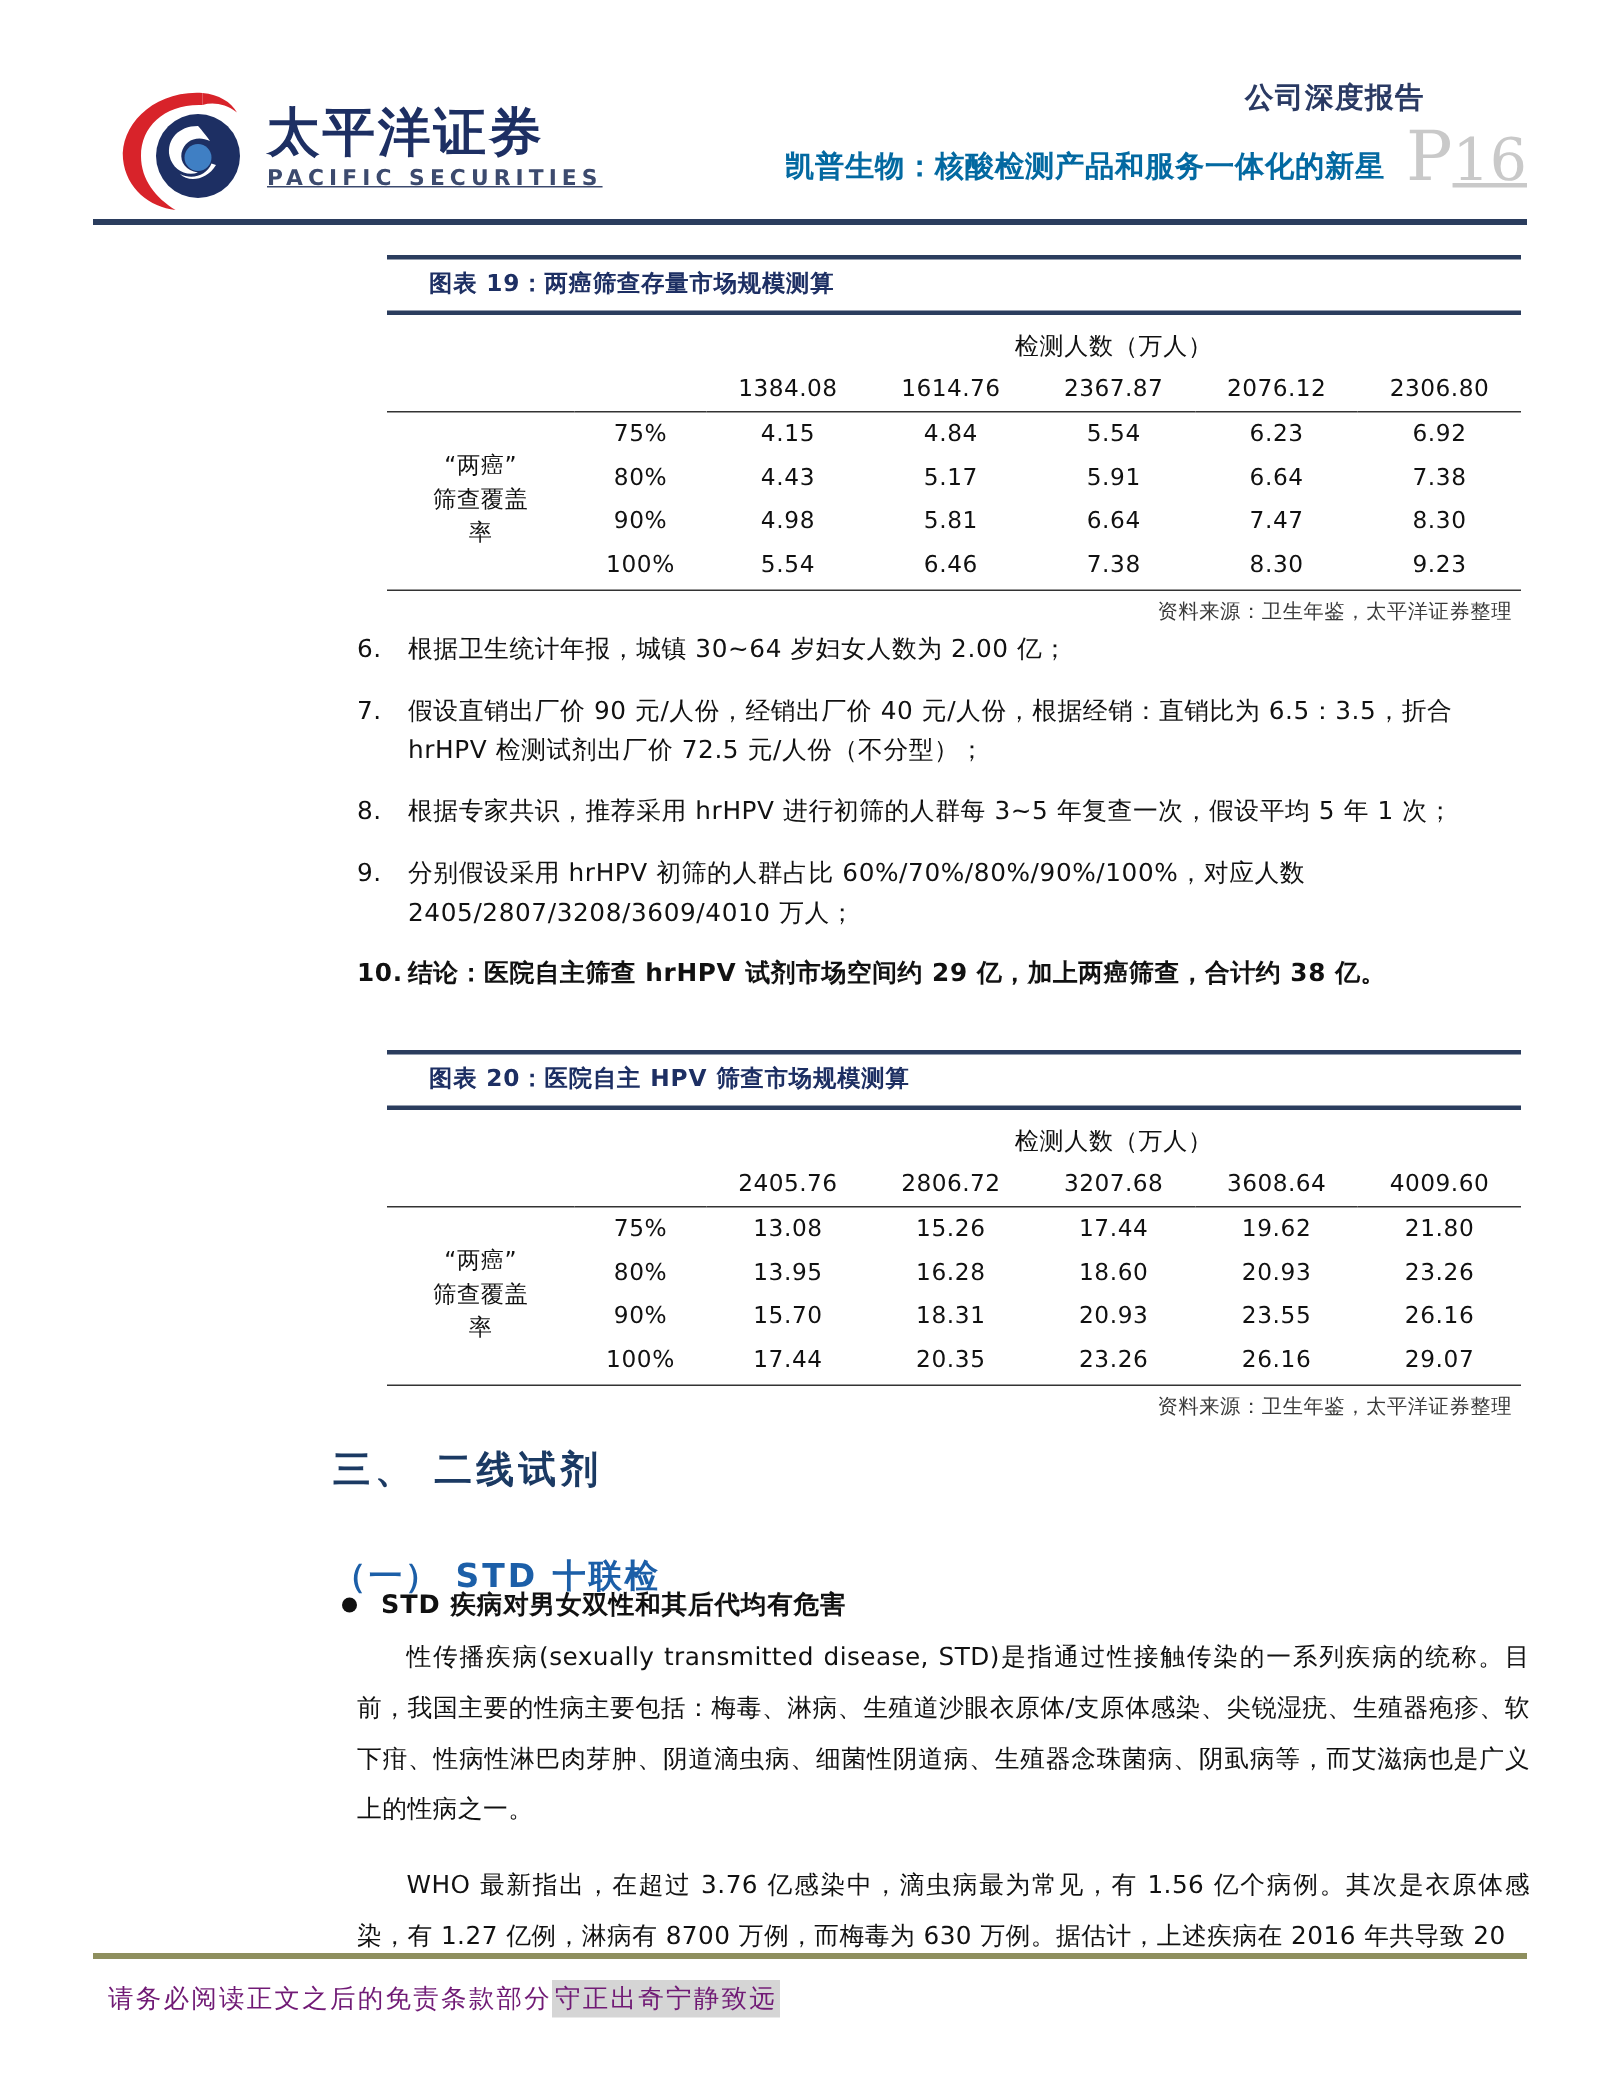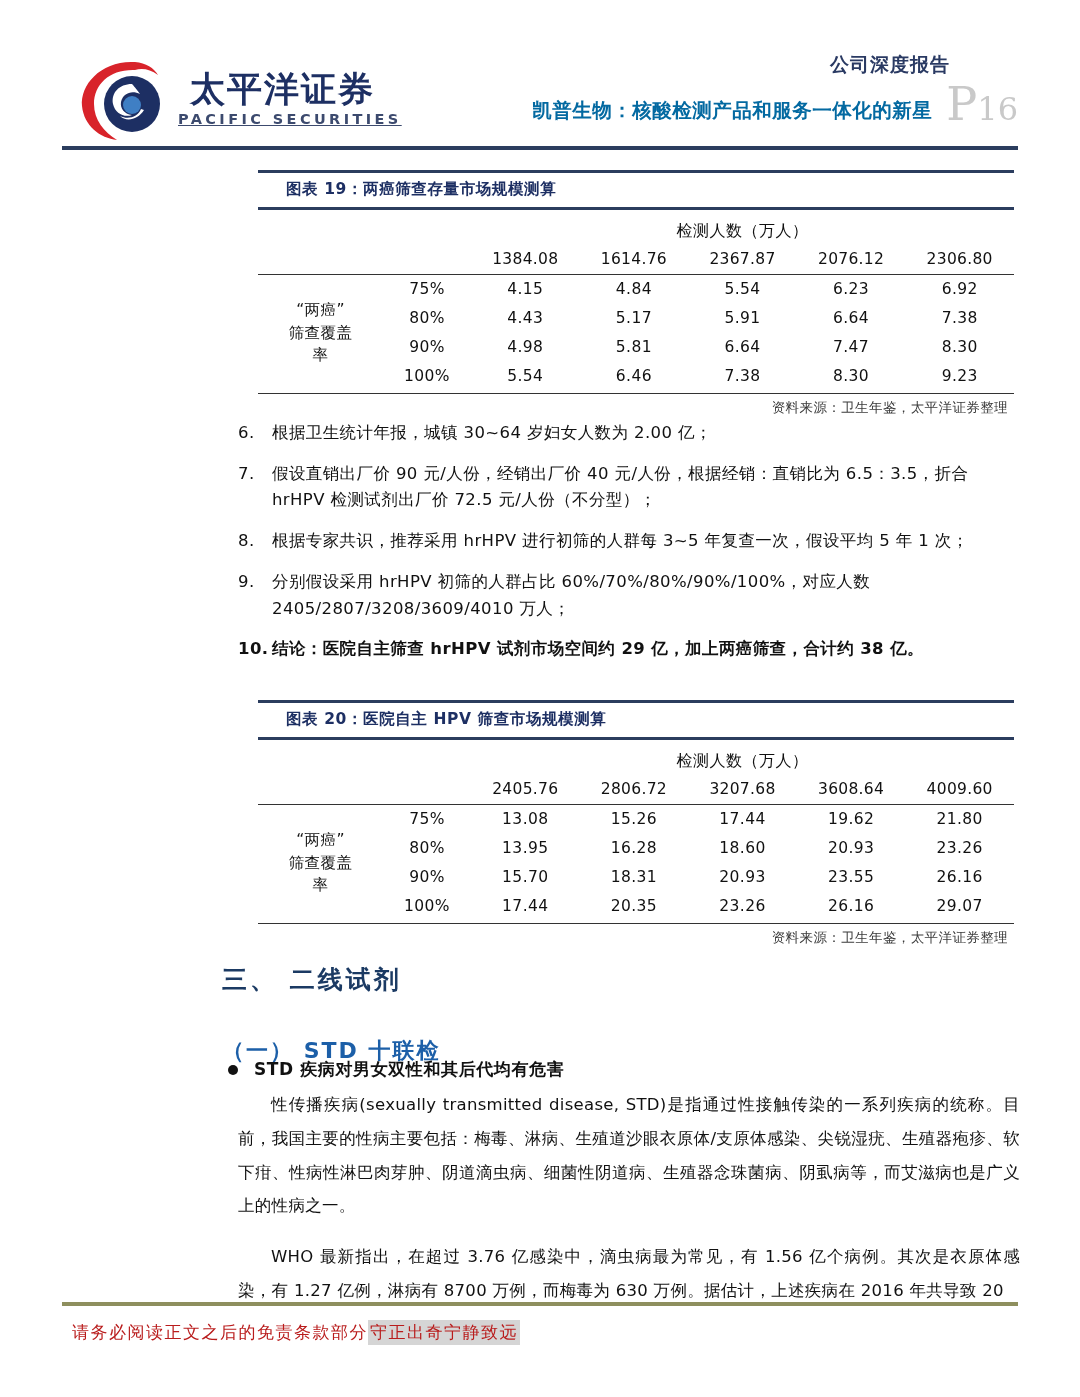--- a/index.html
+++ b/index.html
@@ -33,21 +33,20 @@
   .logo-mark svg { display: block; }
 
   .logo-text { display: flex; flex-direction: column; justify-content: center; margin-top: 6px; }
   .logo-cn {
     font-size: 35px;
     font-weight: bold;
     color: #1d2f63;
     letter-spacing: 2px;
     line-height: 1.05;
     font-family: "DejaVu Sans", "Liberation Sans", sans-serif;
-    margin-left: 12px;
   }
   .logo-en {
     font-size: 14.5px;
     font-weight: bold;
     color: #3c4a6e;
     letter-spacing: 3.4px;
     margin-top: 3px;
     text-decoration: underline;
   }
 
@@ -78,21 +77,21 @@
     letter-spacing: 0.5px;
     white-space: nowrap;
   }
   .page-num {
     font-family: "DejaVu Serif", "Liberation Serif", serif;
     font-size: 46px;
     color: #c9c9c9;
     line-height: 0.82;
     font-weight: normal;
   }
-  .page-num .pn-sub { font-size: 32px; }
+  .page-num .pn-sub { font-size: 39px; text-decoration: underline; }
 
   .hdr-rule {
     position: absolute;
     left: 62px; top: 146px;
     width: 956px; height: 4px;
     background: #2b3d5e;
   }
 
   
   .figure { position: absolute; left: 258px; width: 756px; }
@@ -220,21 +219,21 @@
   .footer-rule {
     position: absolute;
     left: 62px; top: 1302px;
     width: 956px; height: 4px;
     background: #8e8f5e;
   }
   .footer-text {
     position: absolute;
     left: 72px; top: 1320px;
     font-size: 17px;
-    color: #b91c1c;
+    color: #701a75;
     letter-spacing: 1.5px;
     display: flex;
     align-items: baseline;
     text-align: center;
   }
   .footer-hl {
     background: #d5d5d5;
     padding: 1px 2px;
   }
 </style>

